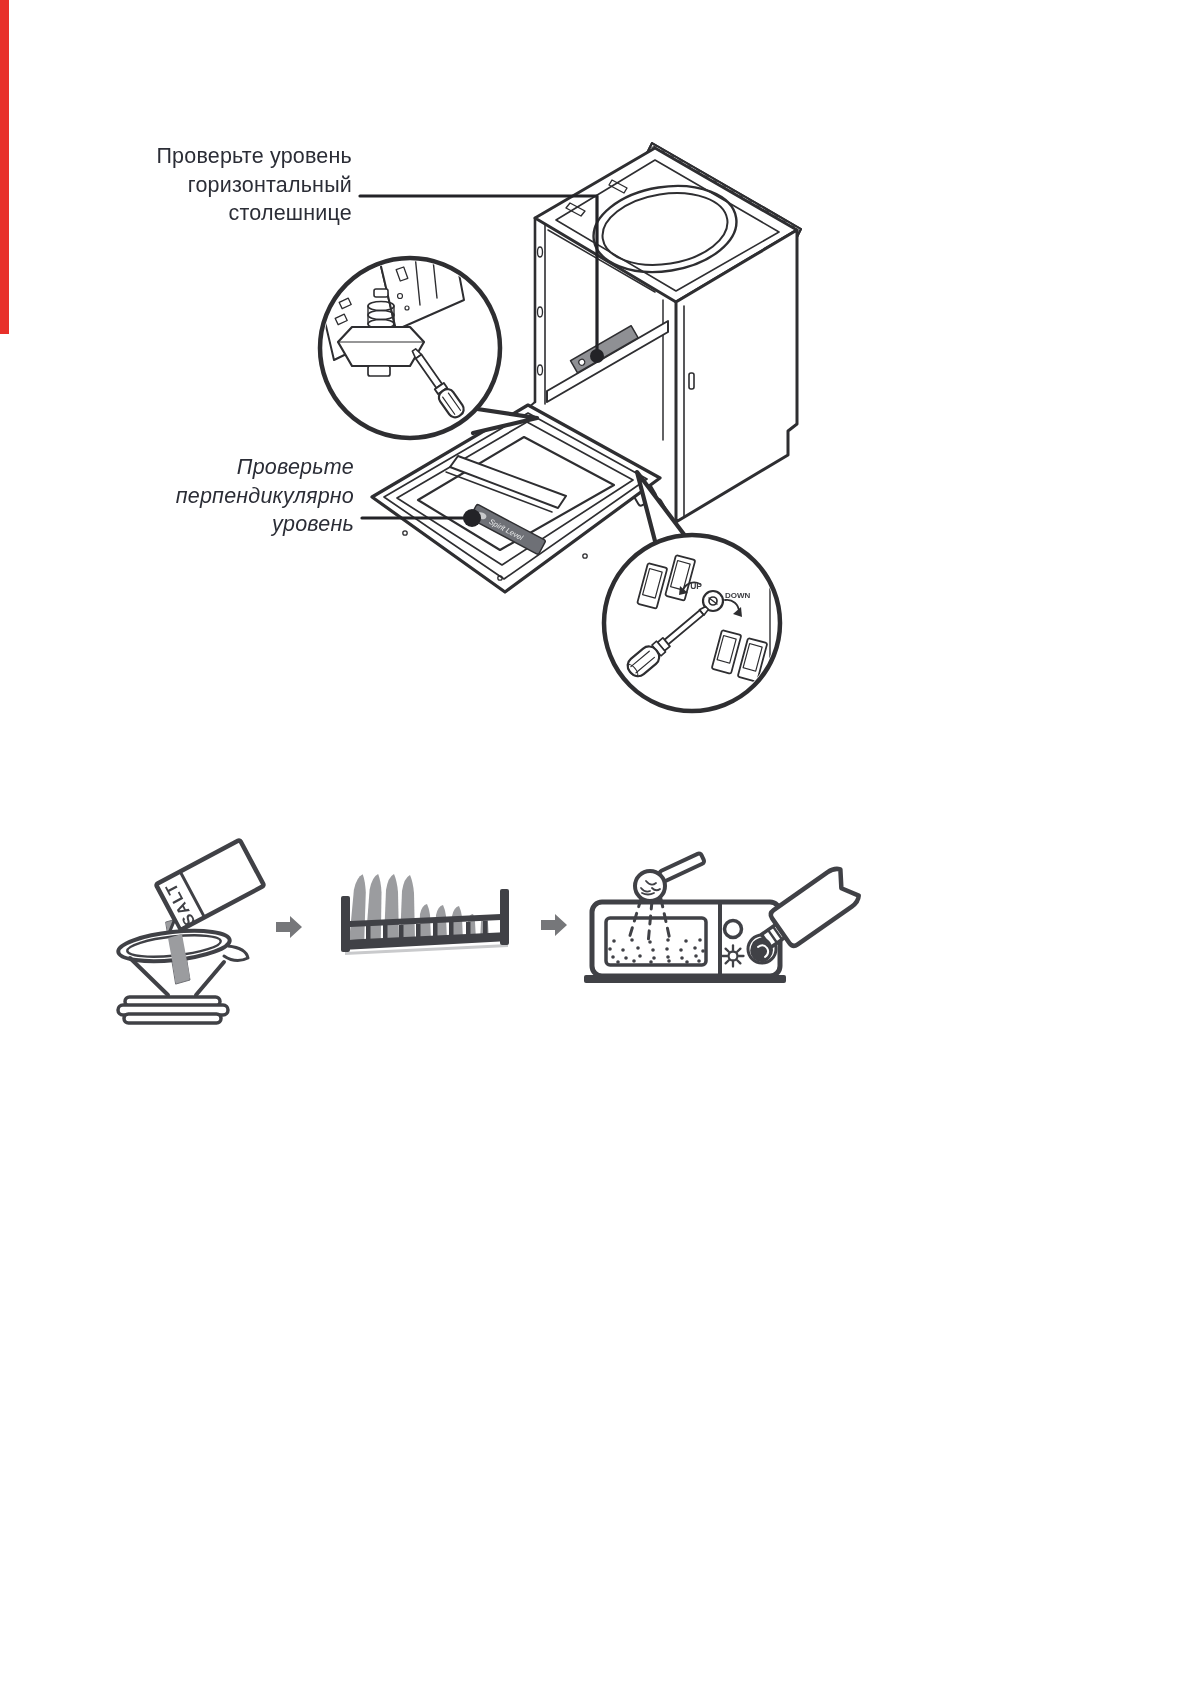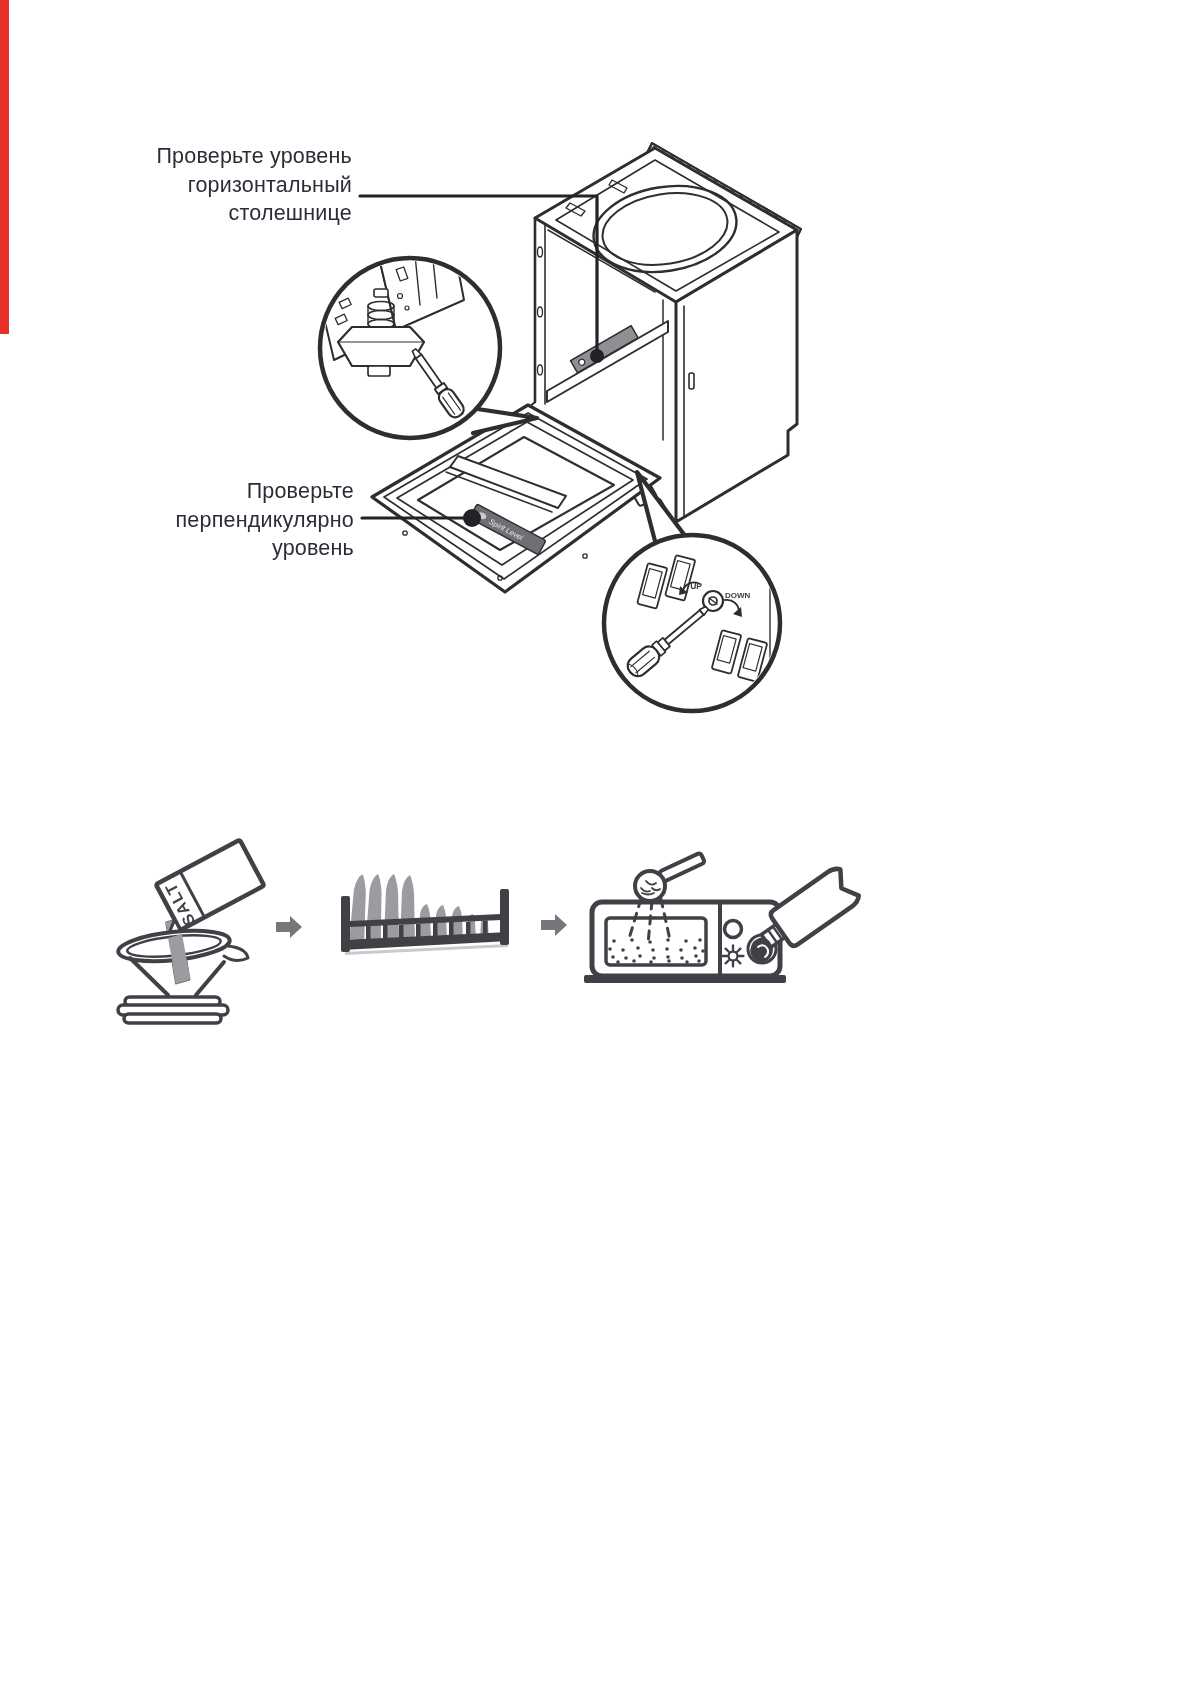--- a/index.html
+++ b/index.html
@@ -3,21 +3,21 @@
 <meta charset="utf-8">
 <style>
   html,body{margin:0;padding:0;background:#e9e9e9;}
   .page{position:relative;width:1191px;height:1684px;background:#ffffff;overflow:hidden;
         font-family:"Liberation Sans","DejaVu Sans",sans-serif;}
   .red-strip{position:absolute;left:0;top:0;width:9px;height:334px;}
   .callout-label{position:absolute;text-align:right;color:#2b2d36;
         font-size:21.5px;line-height:28.5px;letter-spacing:0.2px;}
   .callout-label span{display:block;}
   #label-perpendicular{left:120px;top:142px;width:232px;}
-  #label-horizontal{left:150px;top:477px;width:204px;}
+  #label-horizontal{left:150px;top:453px;width:204px;font-style:italic;}
   svg{position:absolute;left:0;top:0;}
   text{font-family:"Liberation Sans","DejaVu Sans",sans-serif;}
 </style>
 </head>
 <body>
 
 <div class="page">
 
   <div class="red-strip" style="background:#e8302a"></div>
 

